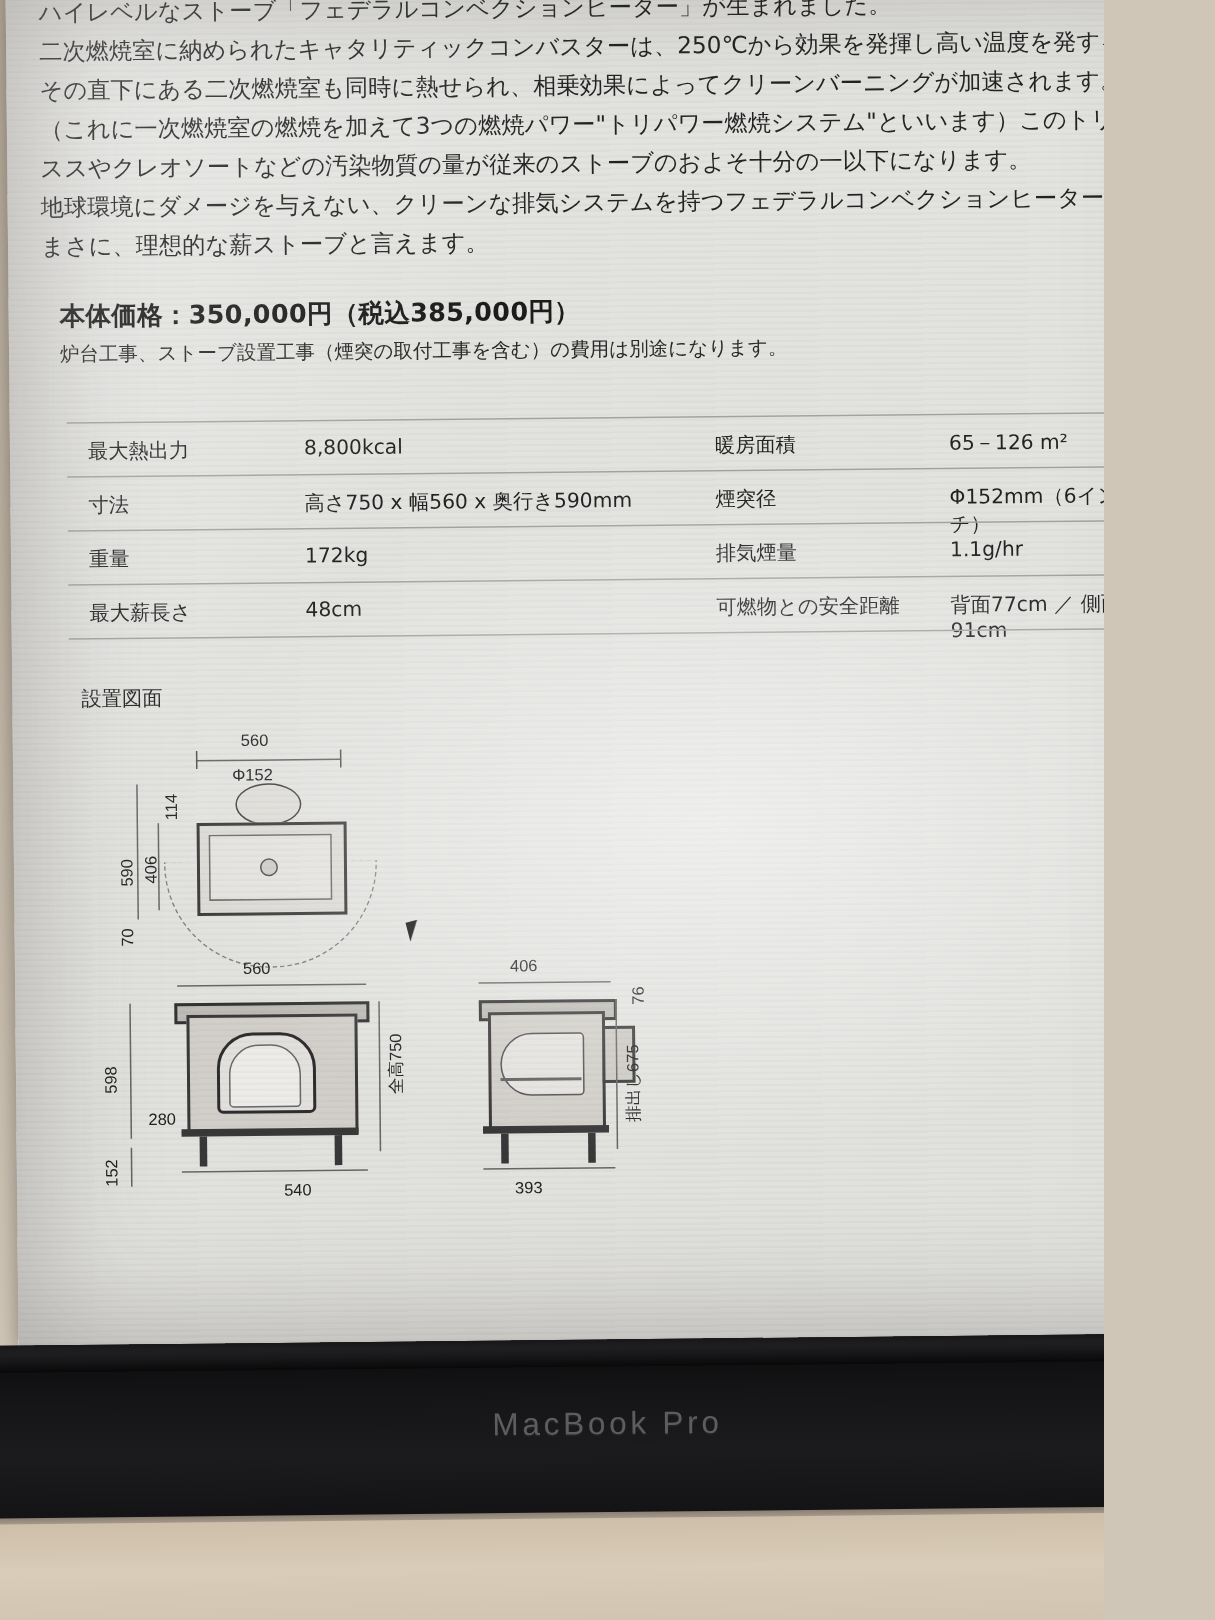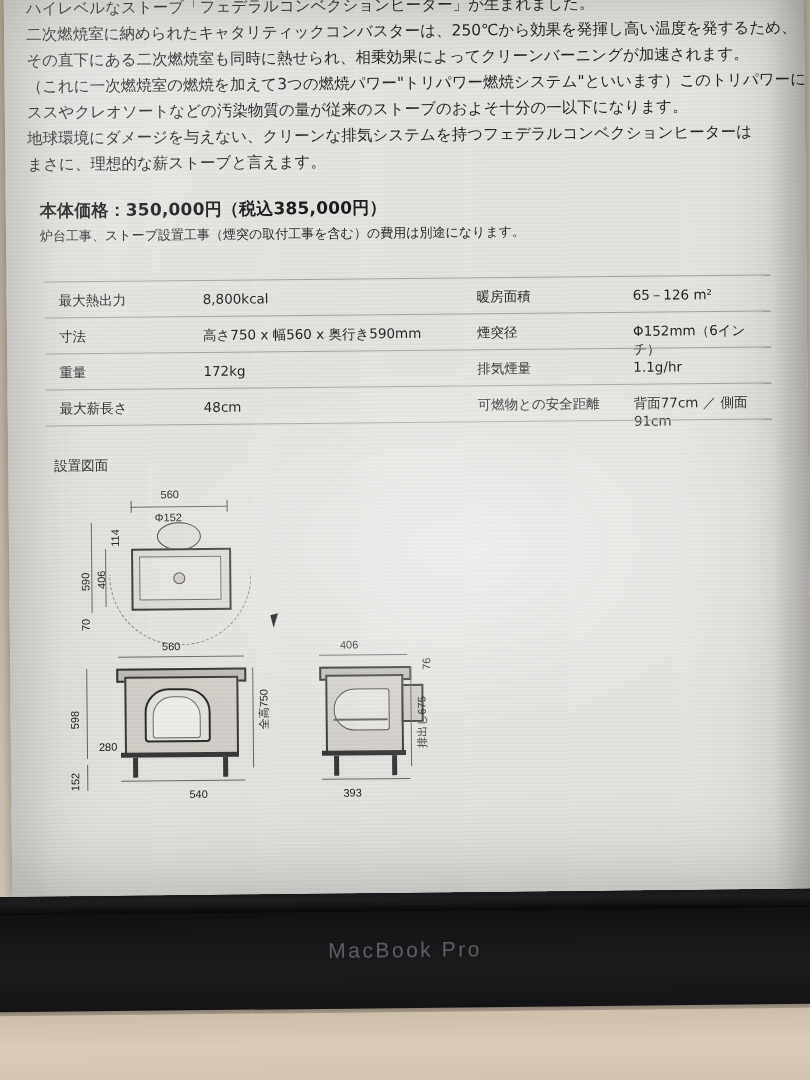--- a/index.html
+++ b/index.html
@@ -1,21 +1,21 @@
 <!DOCTYPE html>
 <html><head>
 <meta charset="utf-8">
 <style>
   html,body{margin:0;padding:0;}
   body{
     width:810px;height:1080px;overflow:hidden;
     background:#cfc6b8;
     font-family:"Liberation Sans","DejaVu Sans",sans-serif;
   }
-  #stage{position:relative;width:810px;height:1080px;overflow:hidden;}
+  #stage{position:relative;width:736px;height:1080px;overflow:hidden;}
 
   
   .desk{
     position:absolute;left:0;top:0;width:810px;height:1080px;
     background:linear-gradient(180deg,#b9ad9c 0%,#c6bbab 55%,#d6ccbd 100%);
   }
 
   
   .bezel{
     position:absolute;left:-10px;top:893px;width:830px;height:125px;

